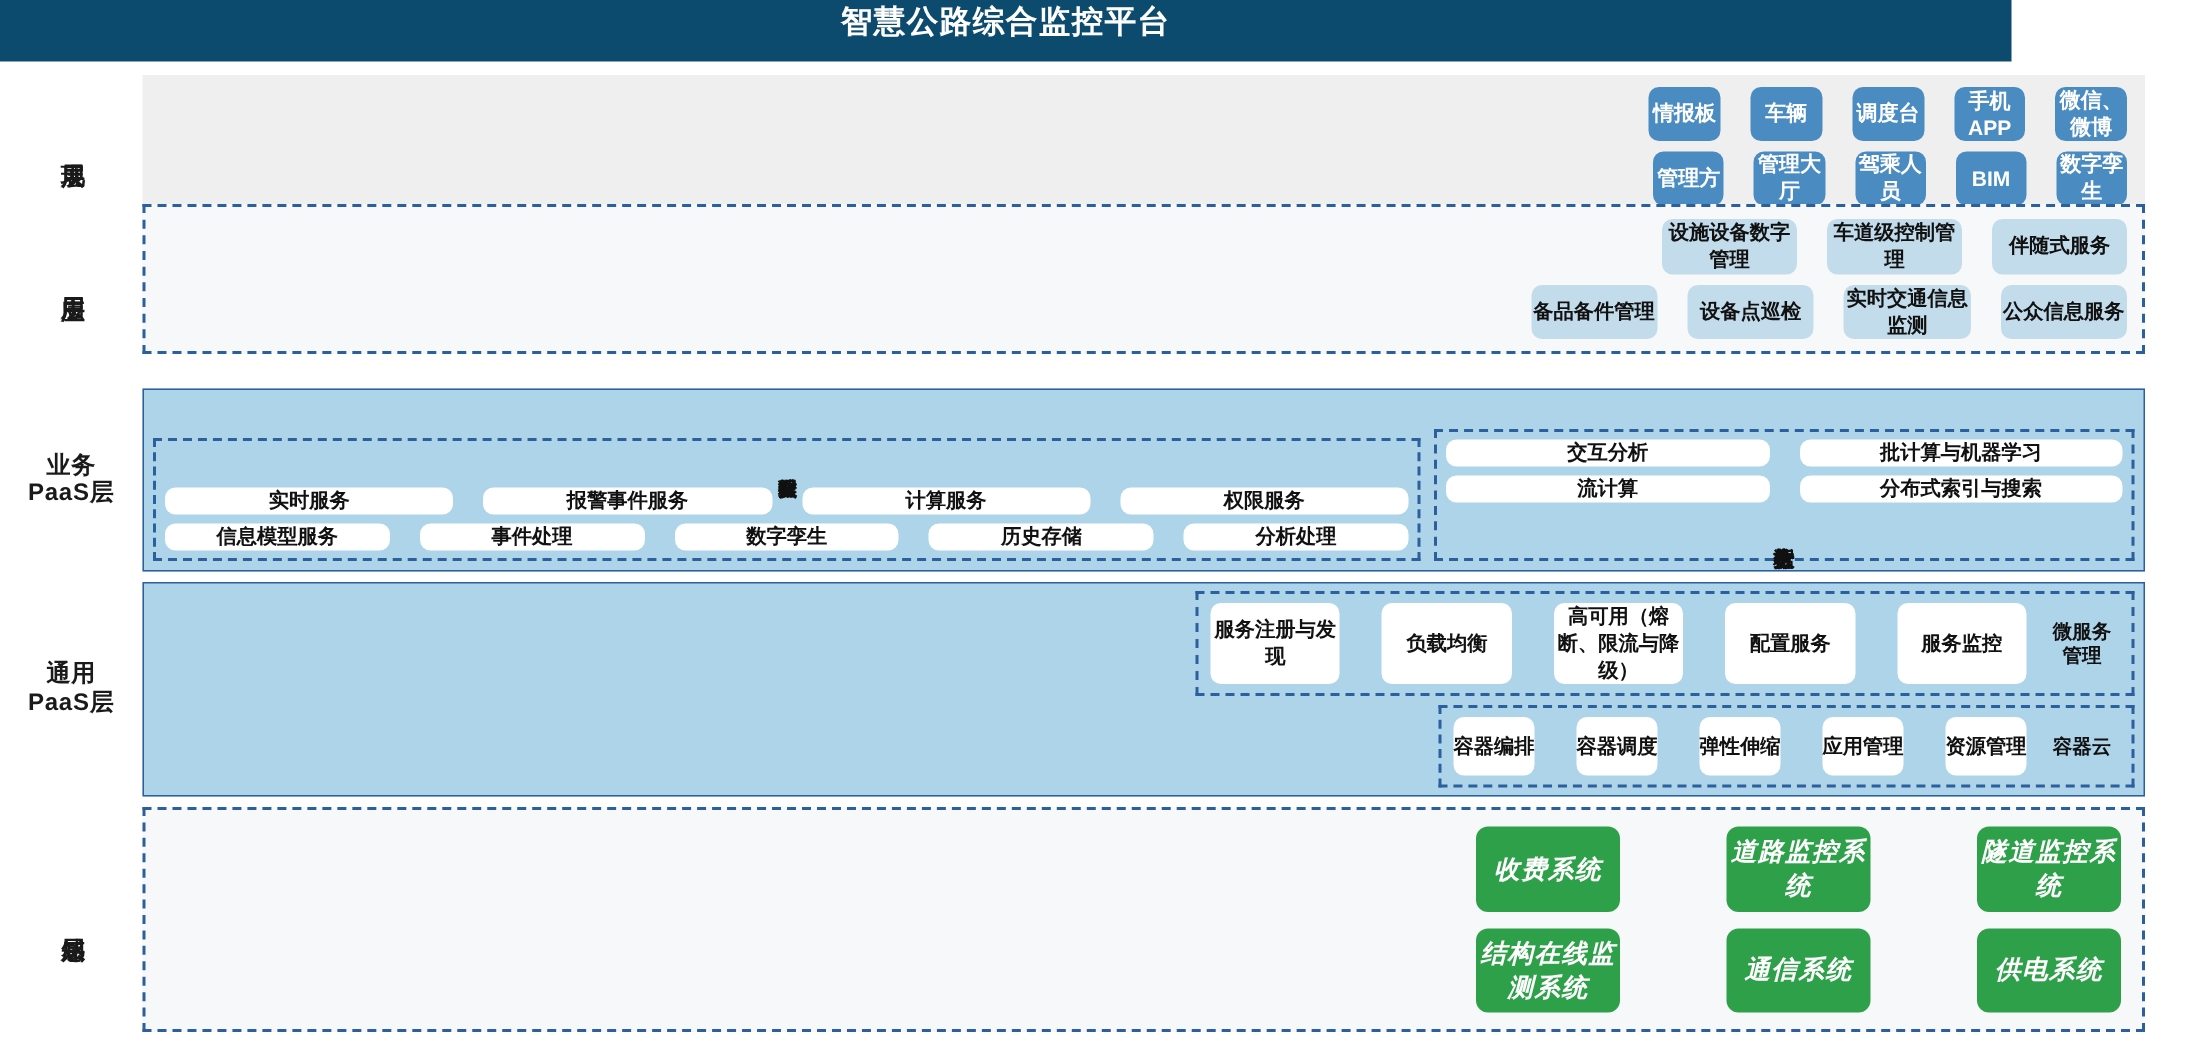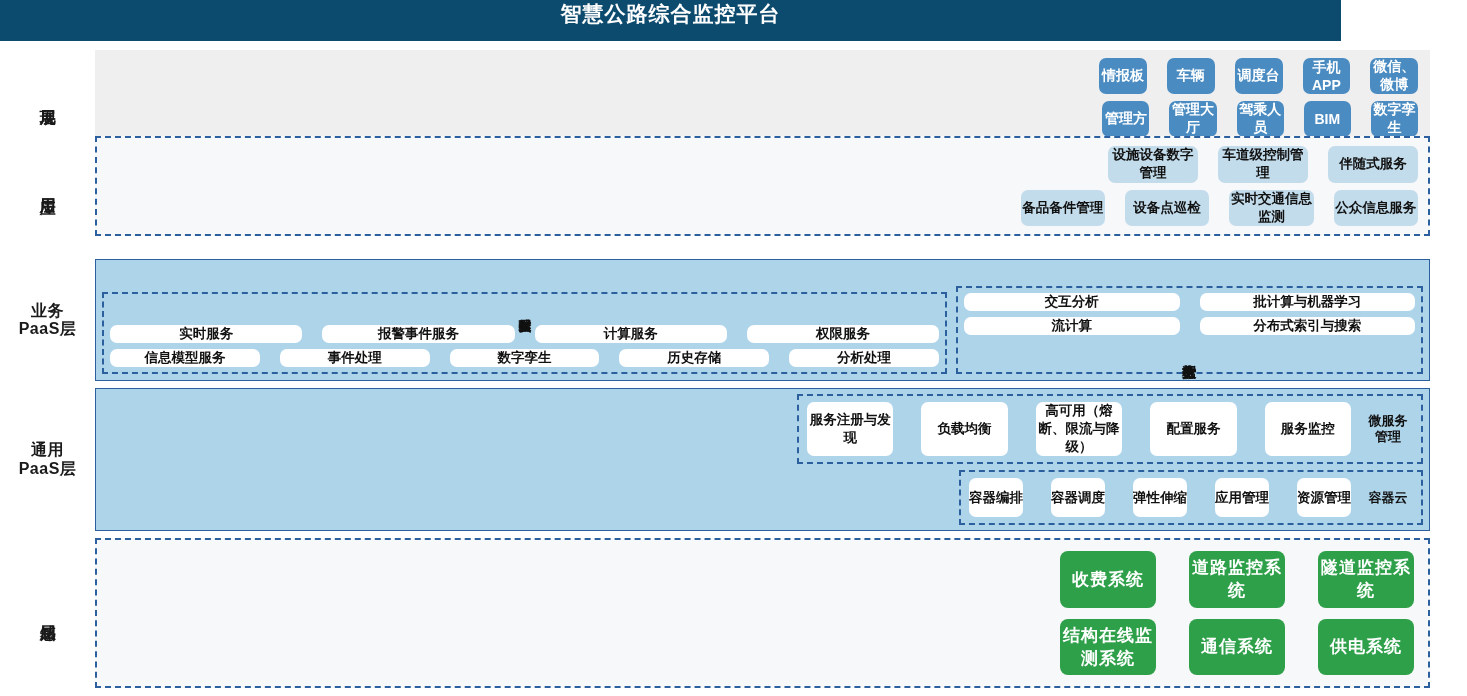--- a/index.html
+++ b/index.html
@@ -204,21 +204,21 @@
   
   #layer-perception { top: 538px; height: 150px; }
   #layer-perception .layer-body {
     background: #F7F8F9;
     border: 2px dashed #2C5F9E;
     padding: 11px 14px;
     display: flex;
     flex-direction: column;
     gap: 11px;
   }
-  #layer-perception .row { gap: 33px; }
+  #layer-perception .row { gap: 71px; font-style: italic; }
   .cell-green {
     background: #2FA04A;
     color: #ffffff;
     border-radius: 8px;
     font-size: 17px;
     font-weight: bold;
     letter-spacing: 1px;
   }
 </style>
 </head>

